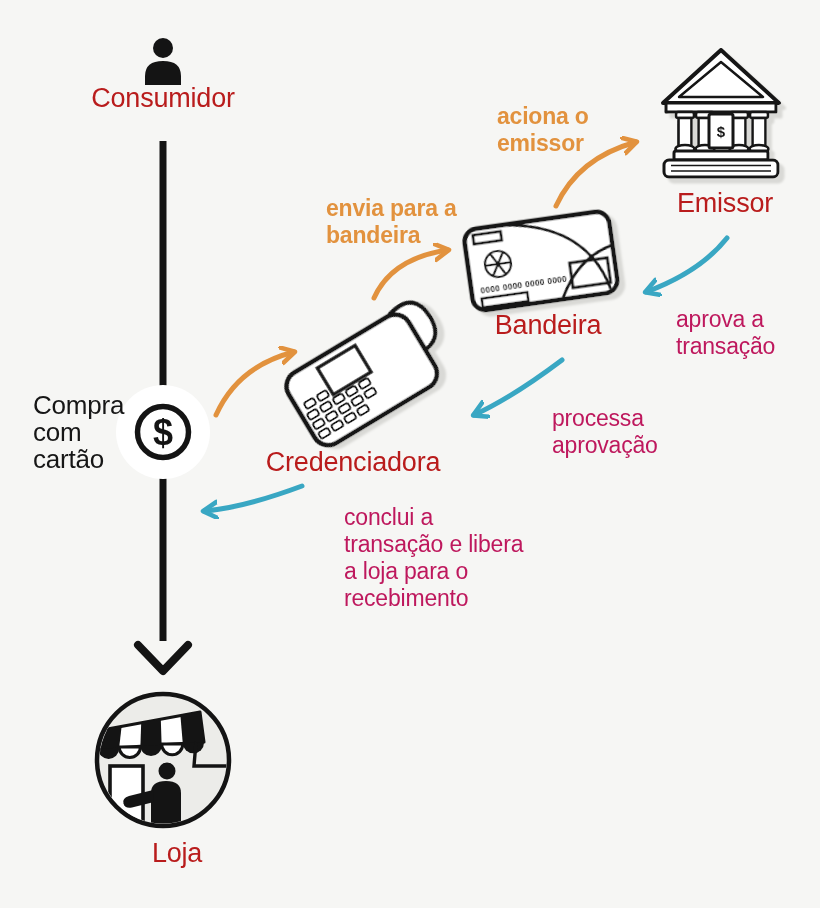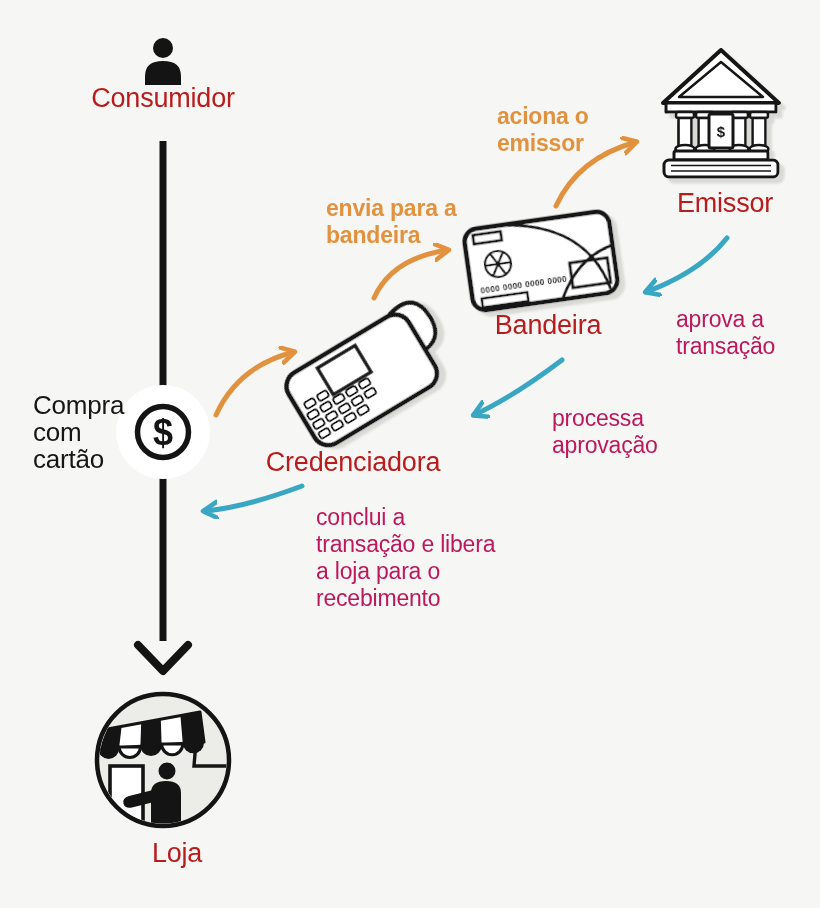--- a/index.html
+++ b/index.html
@@ -167,18 +167,18 @@
 
   <div class="txt step-orange" style="left:497px;top:103px">aciona o
 emissor</div>
   <div class="txt step-orange" style="left:326px;top:195px">envia para a
 bandeira</div>
 
   <div class="txt step-blue" style="left:676px;top:306px">aprova a
 transação</div>
   <div class="txt step-blue" style="left:552px;top:405px">processa
 aprovação</div>
-  <div class="txt step-blue" style="left:316px;top:504px">conclui a
+  <div class="txt step-blue" style="left:344px;top:504px">conclui a
 transação e libera
 a loja para o
 recebimento</div>
 
 </div>
 
 </body></html>

